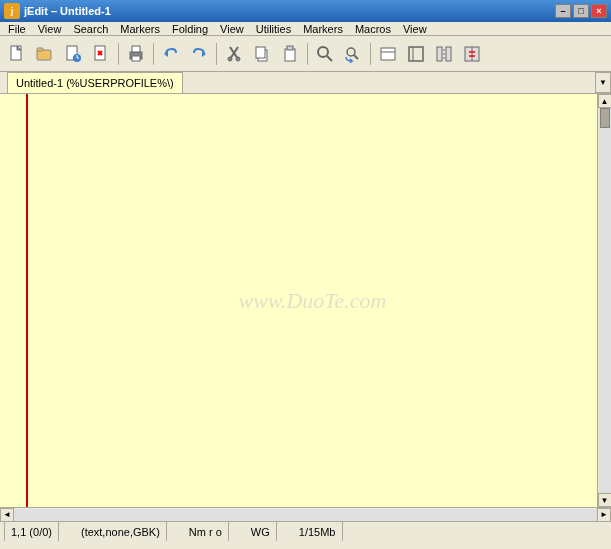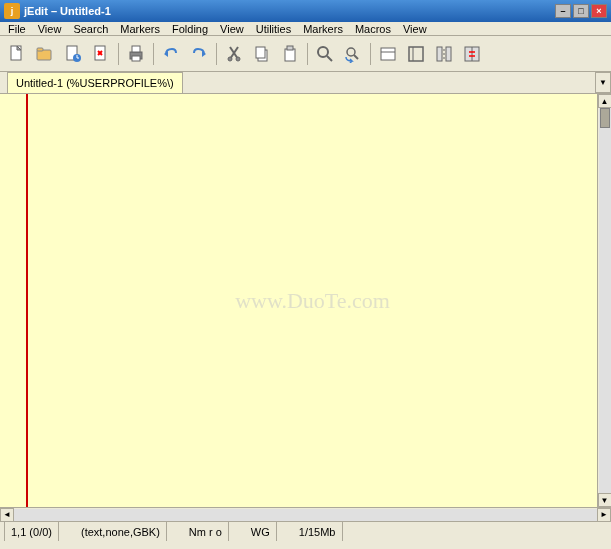--- a/index.html
+++ b/index.html
@@ -143,20 +143,21 @@
       position: relative;
       overflow: hidden;
     }
     .watermark {
       position: absolute;
       top: 50%;
       left: 50%;
       transform: translate(-50%, -50%);
       color: rgba(180,180,200,0.4);
       font-size: 22px;
+      font-style: italic;
       white-space: nowrap;
       pointer-events: none;
       font-family: serif;
     }
     .scroll-v {
       width: 14px;
       background: #ece9d8;
       border-left: 1px solid #aca899;
       display: flex;
       flex-direction: column;

